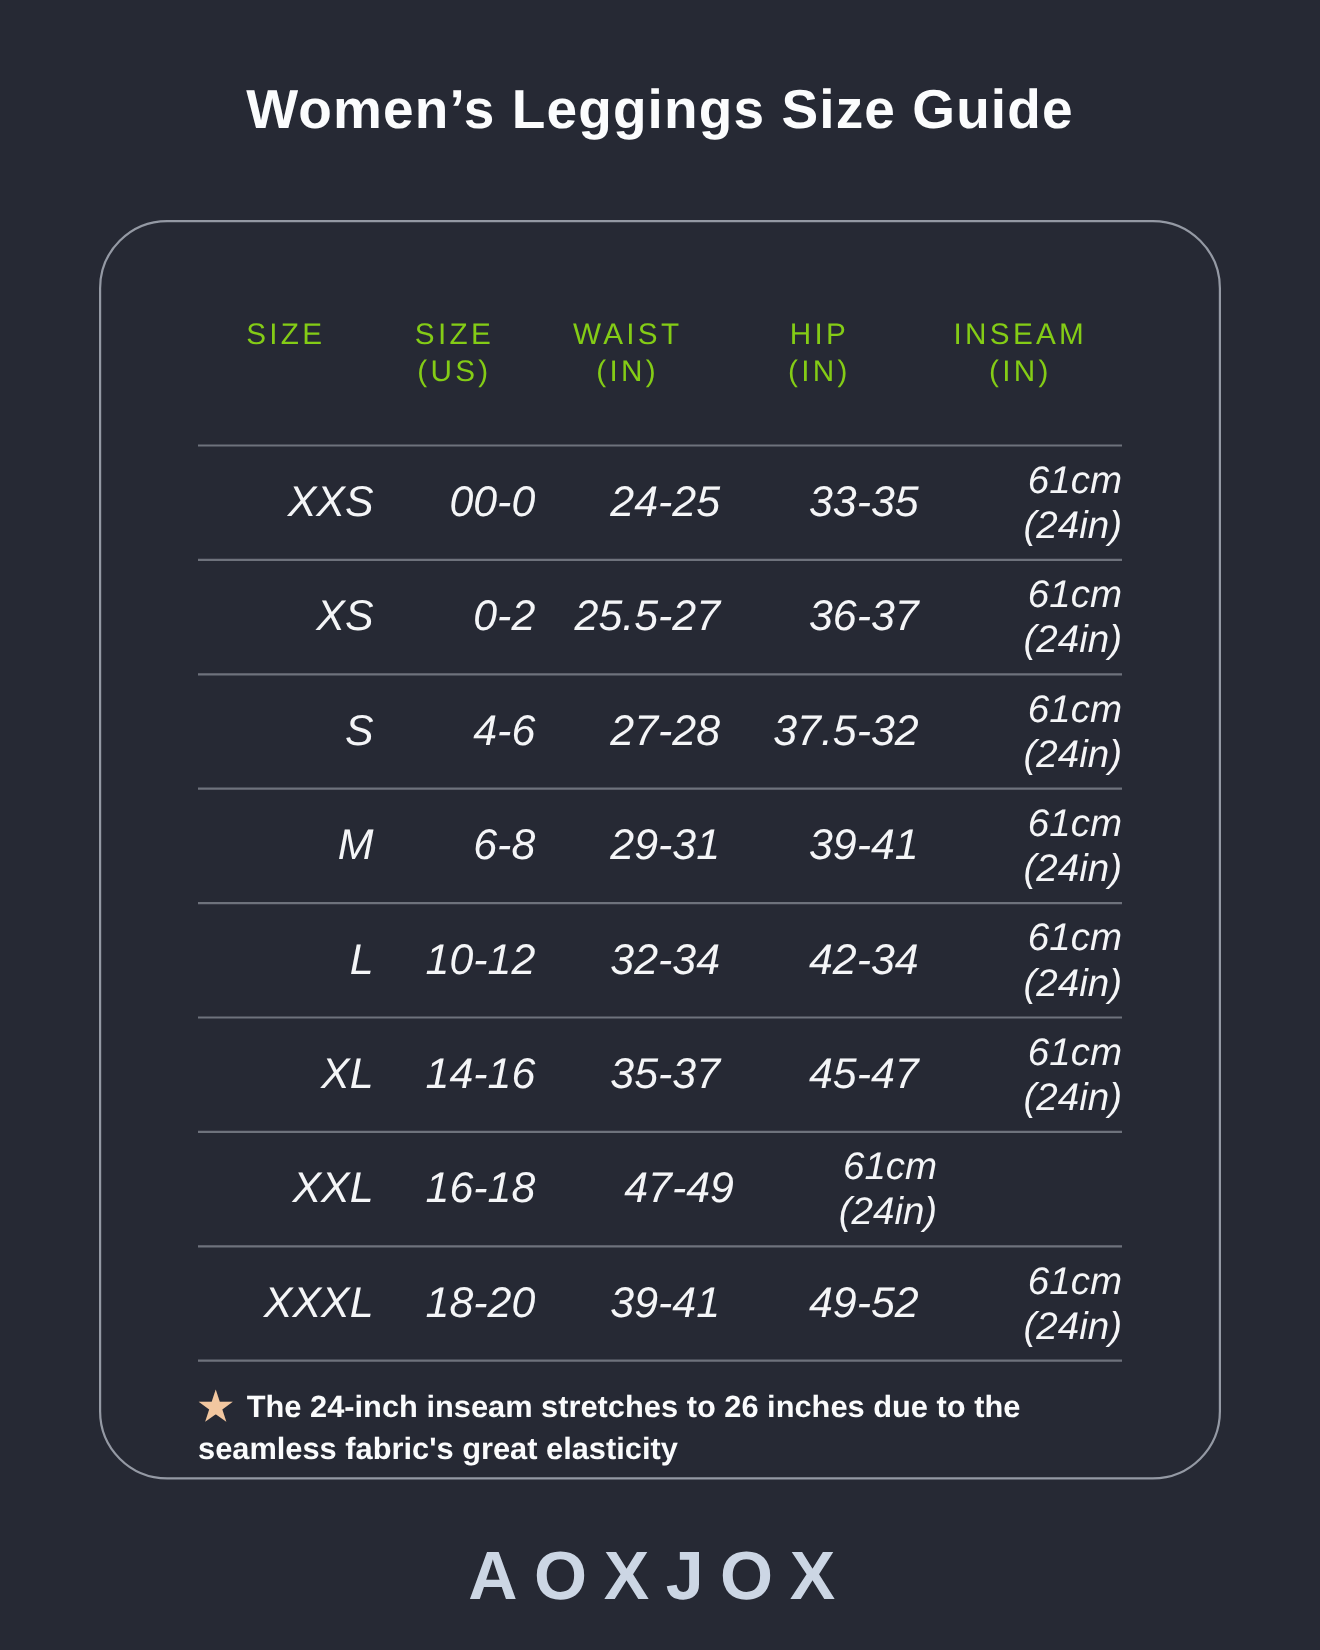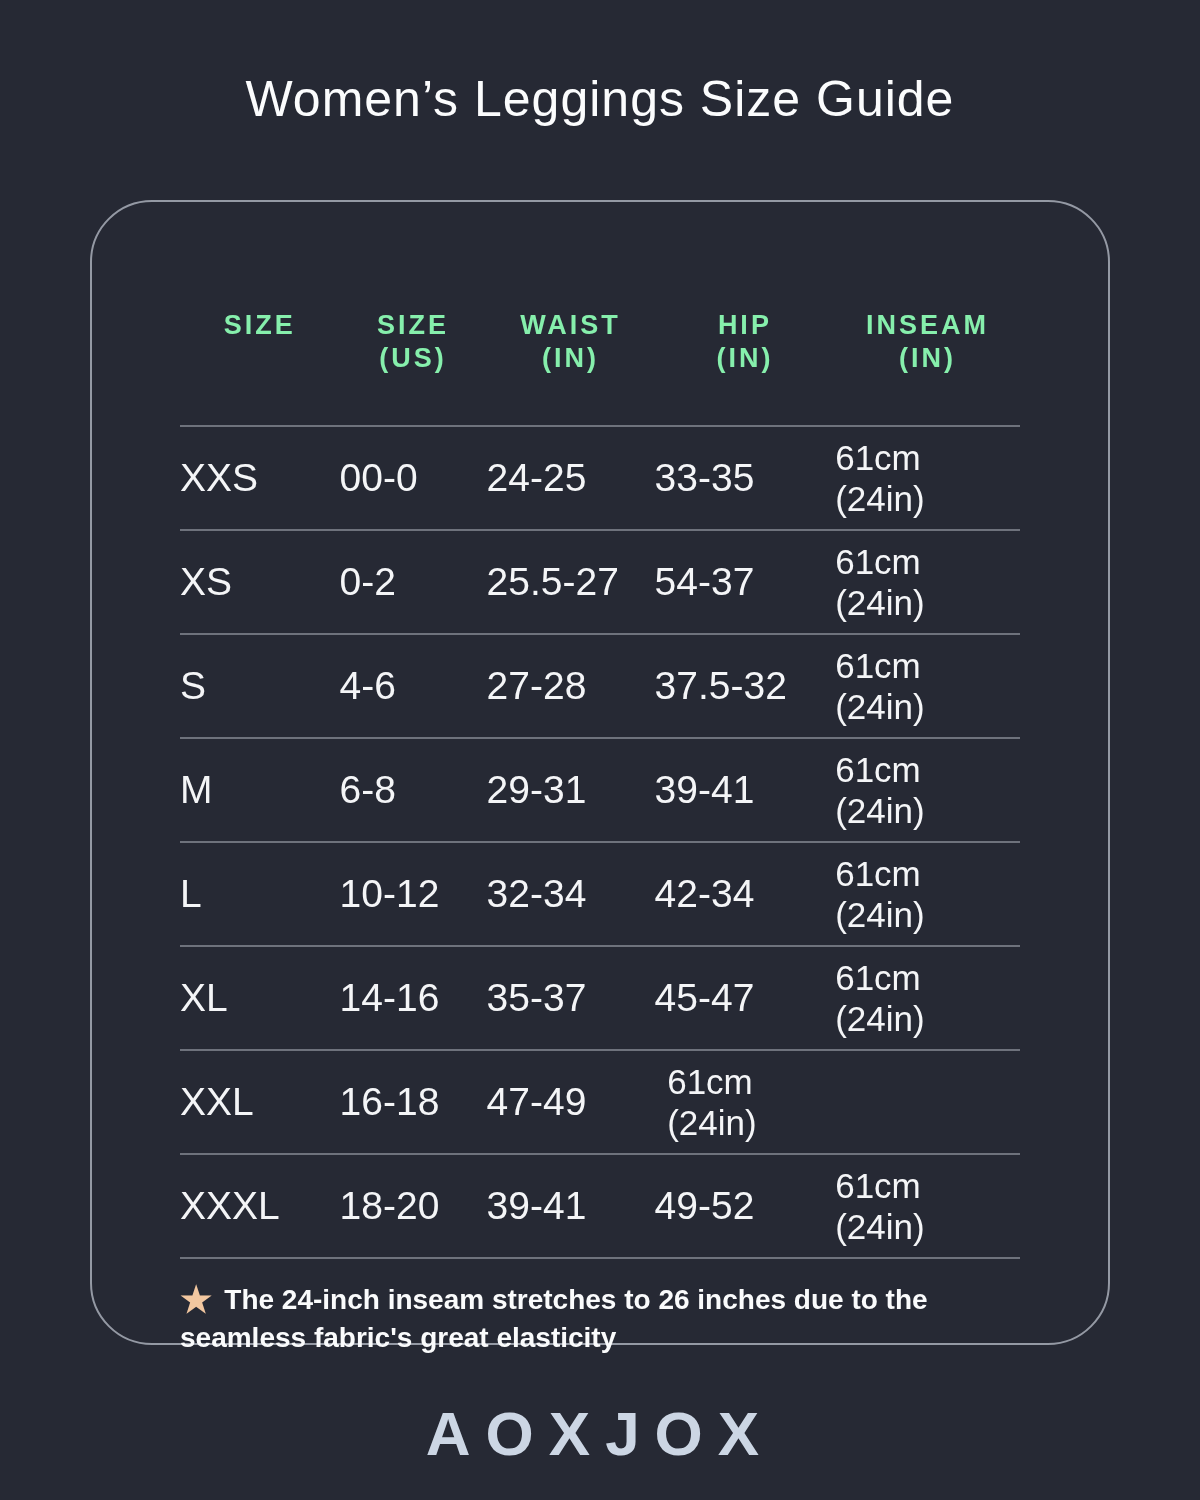--- a/index.html
+++ b/index.html
@@ -9,58 +9,57 @@
     background: #262934;
     font-family: "Liberation Sans", sans-serif;
     color: #f4f5f7;
     overflow: hidden;
   }
   .title {
     margin: 0;
     padding-top: 70px;
     text-align: center;
     font-size: 50px;
-    font-weight: normal;
+    font-weight: bold;
     letter-spacing: 1px;
     color: #fbfcfd;
   }
   .card {
     position: absolute;
     left: 90px; top: 200px;
     width: 1020px; height: 1145px;
     box-sizing: border-box;
     border: 2px solid rgba(185, 191, 202, 0.75);
     border-radius: 62px;
     padding: 0 88px;
   }
   .thead {
     display: flex;
     margin-top: 86px;
     padding-bottom: 50px;
     border-bottom: 2px solid rgba(158, 163, 173, 0.6);
   }
   .th {
-    font-weight: bold;
+    font-weight: normal;
     font-size: 27px;
     letter-spacing: 3px;
-    color: #86efac;
+    color: #84cc16;
     text-align: center;
     line-height: 33px;
-    margin-top: 21px;
   }
   .row {
     display: flex;
     align-items: center;
     height: 102px;
     border-bottom: 2px solid rgba(158, 163, 173, 0.6);
     font-size: 39px;
     color: #f4f5f7;
   }
   .row:last-child { border-bottom: none; }
-  .cell { text-align: left; }
+  .cell { text-align: right; font-style: italic; }
   .c1 { width: 19%; }
   .c2 { width: 17.5%; }
   .c3 { width: 20%; }
   .c4 { width: 21.5%; }
   .c5 { width: 22%; }
   .inseam { font-size: 35px; line-height: 41px; }
   .footnote {
     margin-top: 22px;
     text-align: left;
     font-weight: bold;
@@ -123,21 +122,21 @@
     <div class="cell c5 inseam">
       <div>61cm</div>
       <div>(24in)</div>
     </div>
   </div>
 
   <div class="row">
     <div class="cell c1">XS</div>
     <div class="cell c2">0-2</div>
     <div class="cell c3">25.5-27</div>
-    <div class="cell c4">54-37</div>
+    <div class="cell c4">36-37</div>
     <div class="cell c5 inseam">
       <div>61cm</div>
       <div>(24in)</div>
     </div>
   </div>
 
   <div class="row">
     <div class="cell c1">S</div>
     <div class="cell c2">4-6</div>
     <div class="cell c3">27-28</div>

